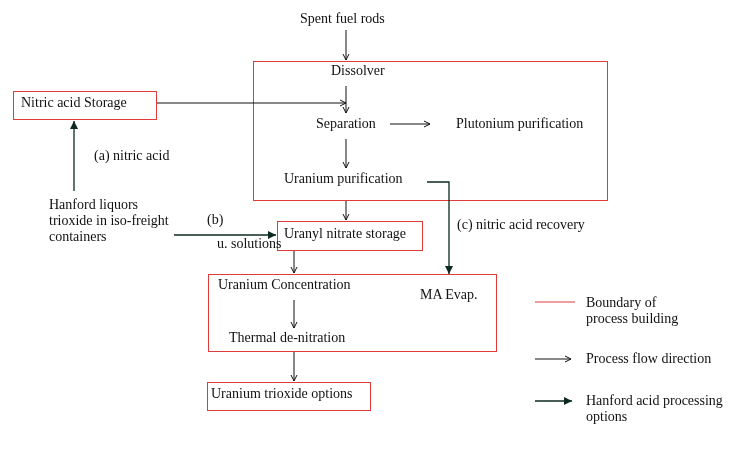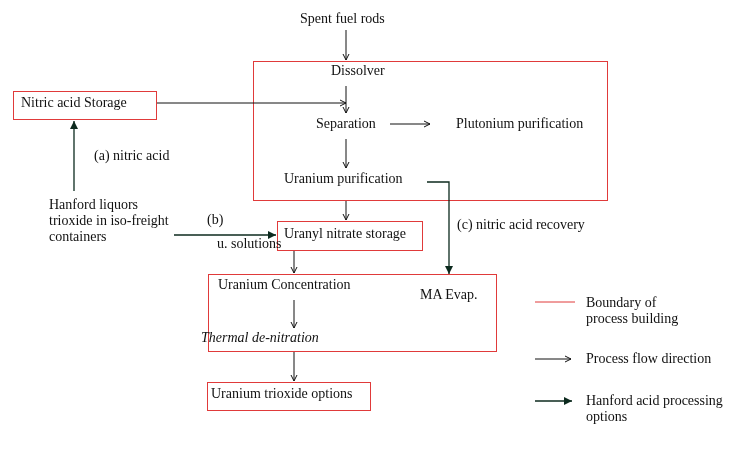--- a/index.html
+++ b/index.html
@@ -77,21 +77,21 @@
 
   <div class="lbl" style="left:21px;top:197px;margin-left:28px;">
     <div>Hanford liquors</div>
     <div>trioxide in iso-freight</div>
     <div>containers</div>
   </div>
 
   <div class="lbl" style="left:284px;top:226px;">Uranyl nitrate storage</div>
   <div class="lbl" style="left:218px;top:277px;">Uranium Concentration</div>
   <div class="lbl" style="left:420px;top:271px;margin-top:16px;">MA Evap.</div>
-  <div class="lbl" style="left:201px;top:330px;font-style:italic;">Thermal de-nitration</div>
+  <div class="lbl" style="left:229px;top:330px;">Thermal de-nitration</div>
   <div class="lbl" style="left:211px;top:386px;">Uranium trioxide options</div>
 
   <div class="lbl" style="left:94px;top:148px;">(a) nitric acid</div>
   <div class="lbl" style="left:207px;top:212px;">(b)</div>
   <div class="lbl" style="left:182px;top:236px;margin-left:35px;">u. solutions</div>
   <div class="lbl" style="left:457px;top:217px;">(c) nitric acid recovery</div>
 
   <div class="lbl legend-text" style="left:586px;top:295px;">
     <div>Boundary of</div>
     <div>process building</div>

